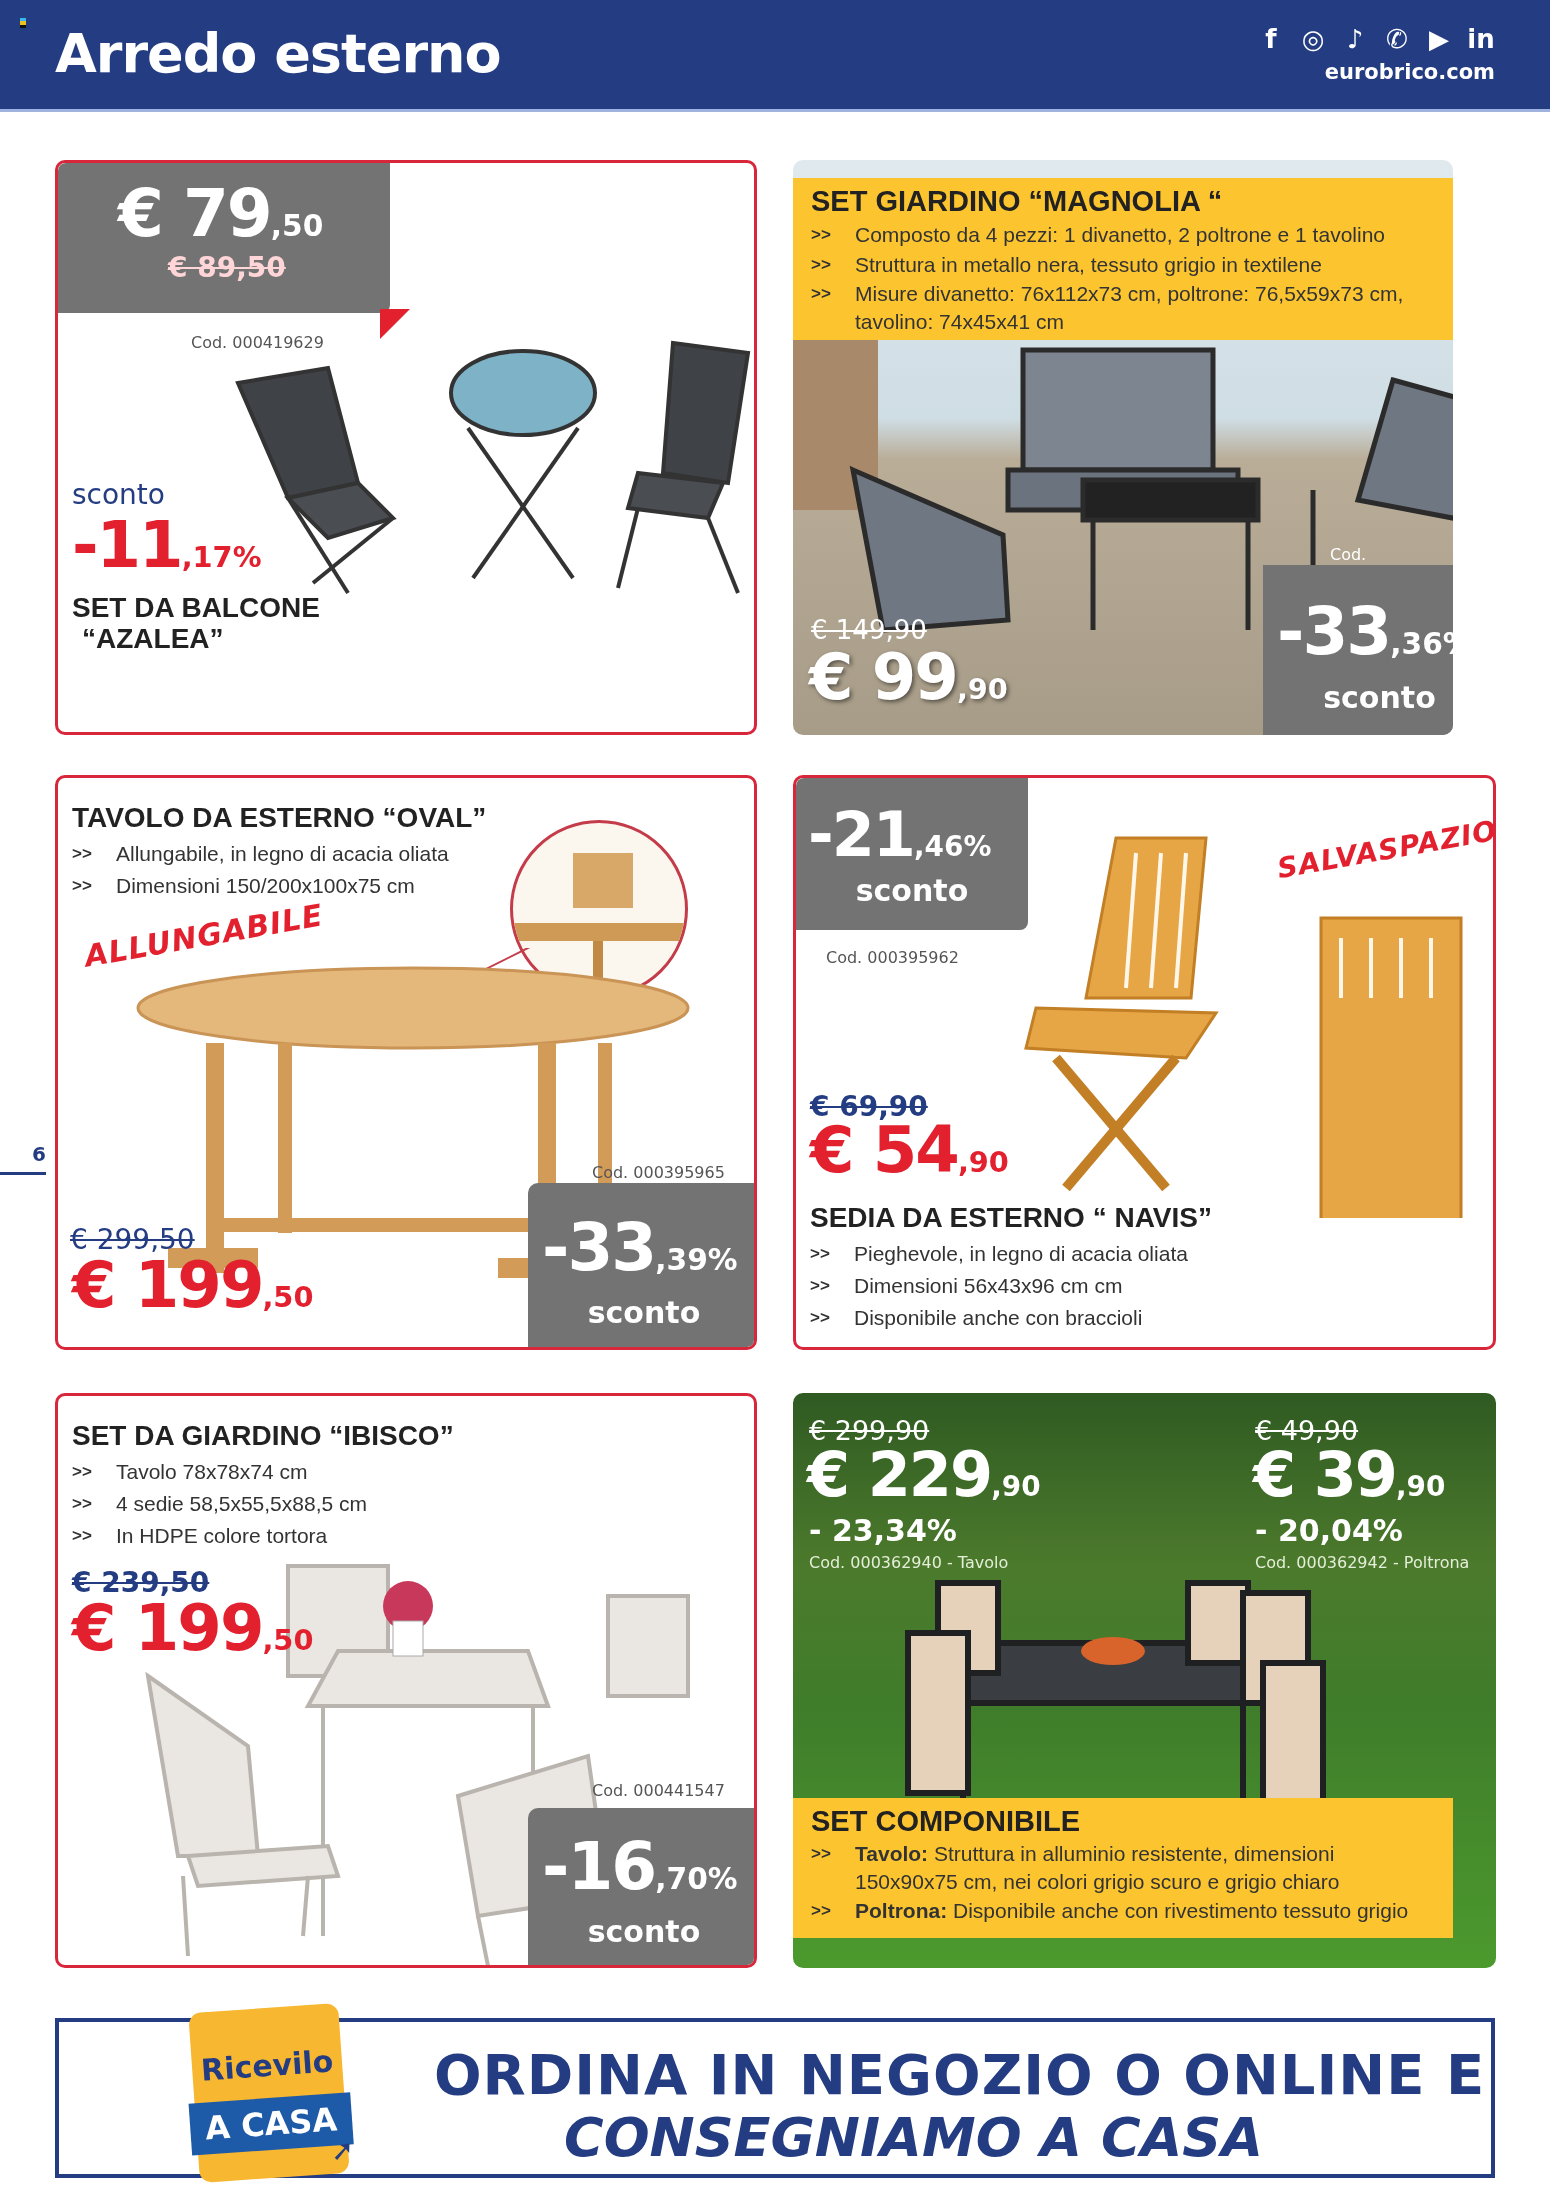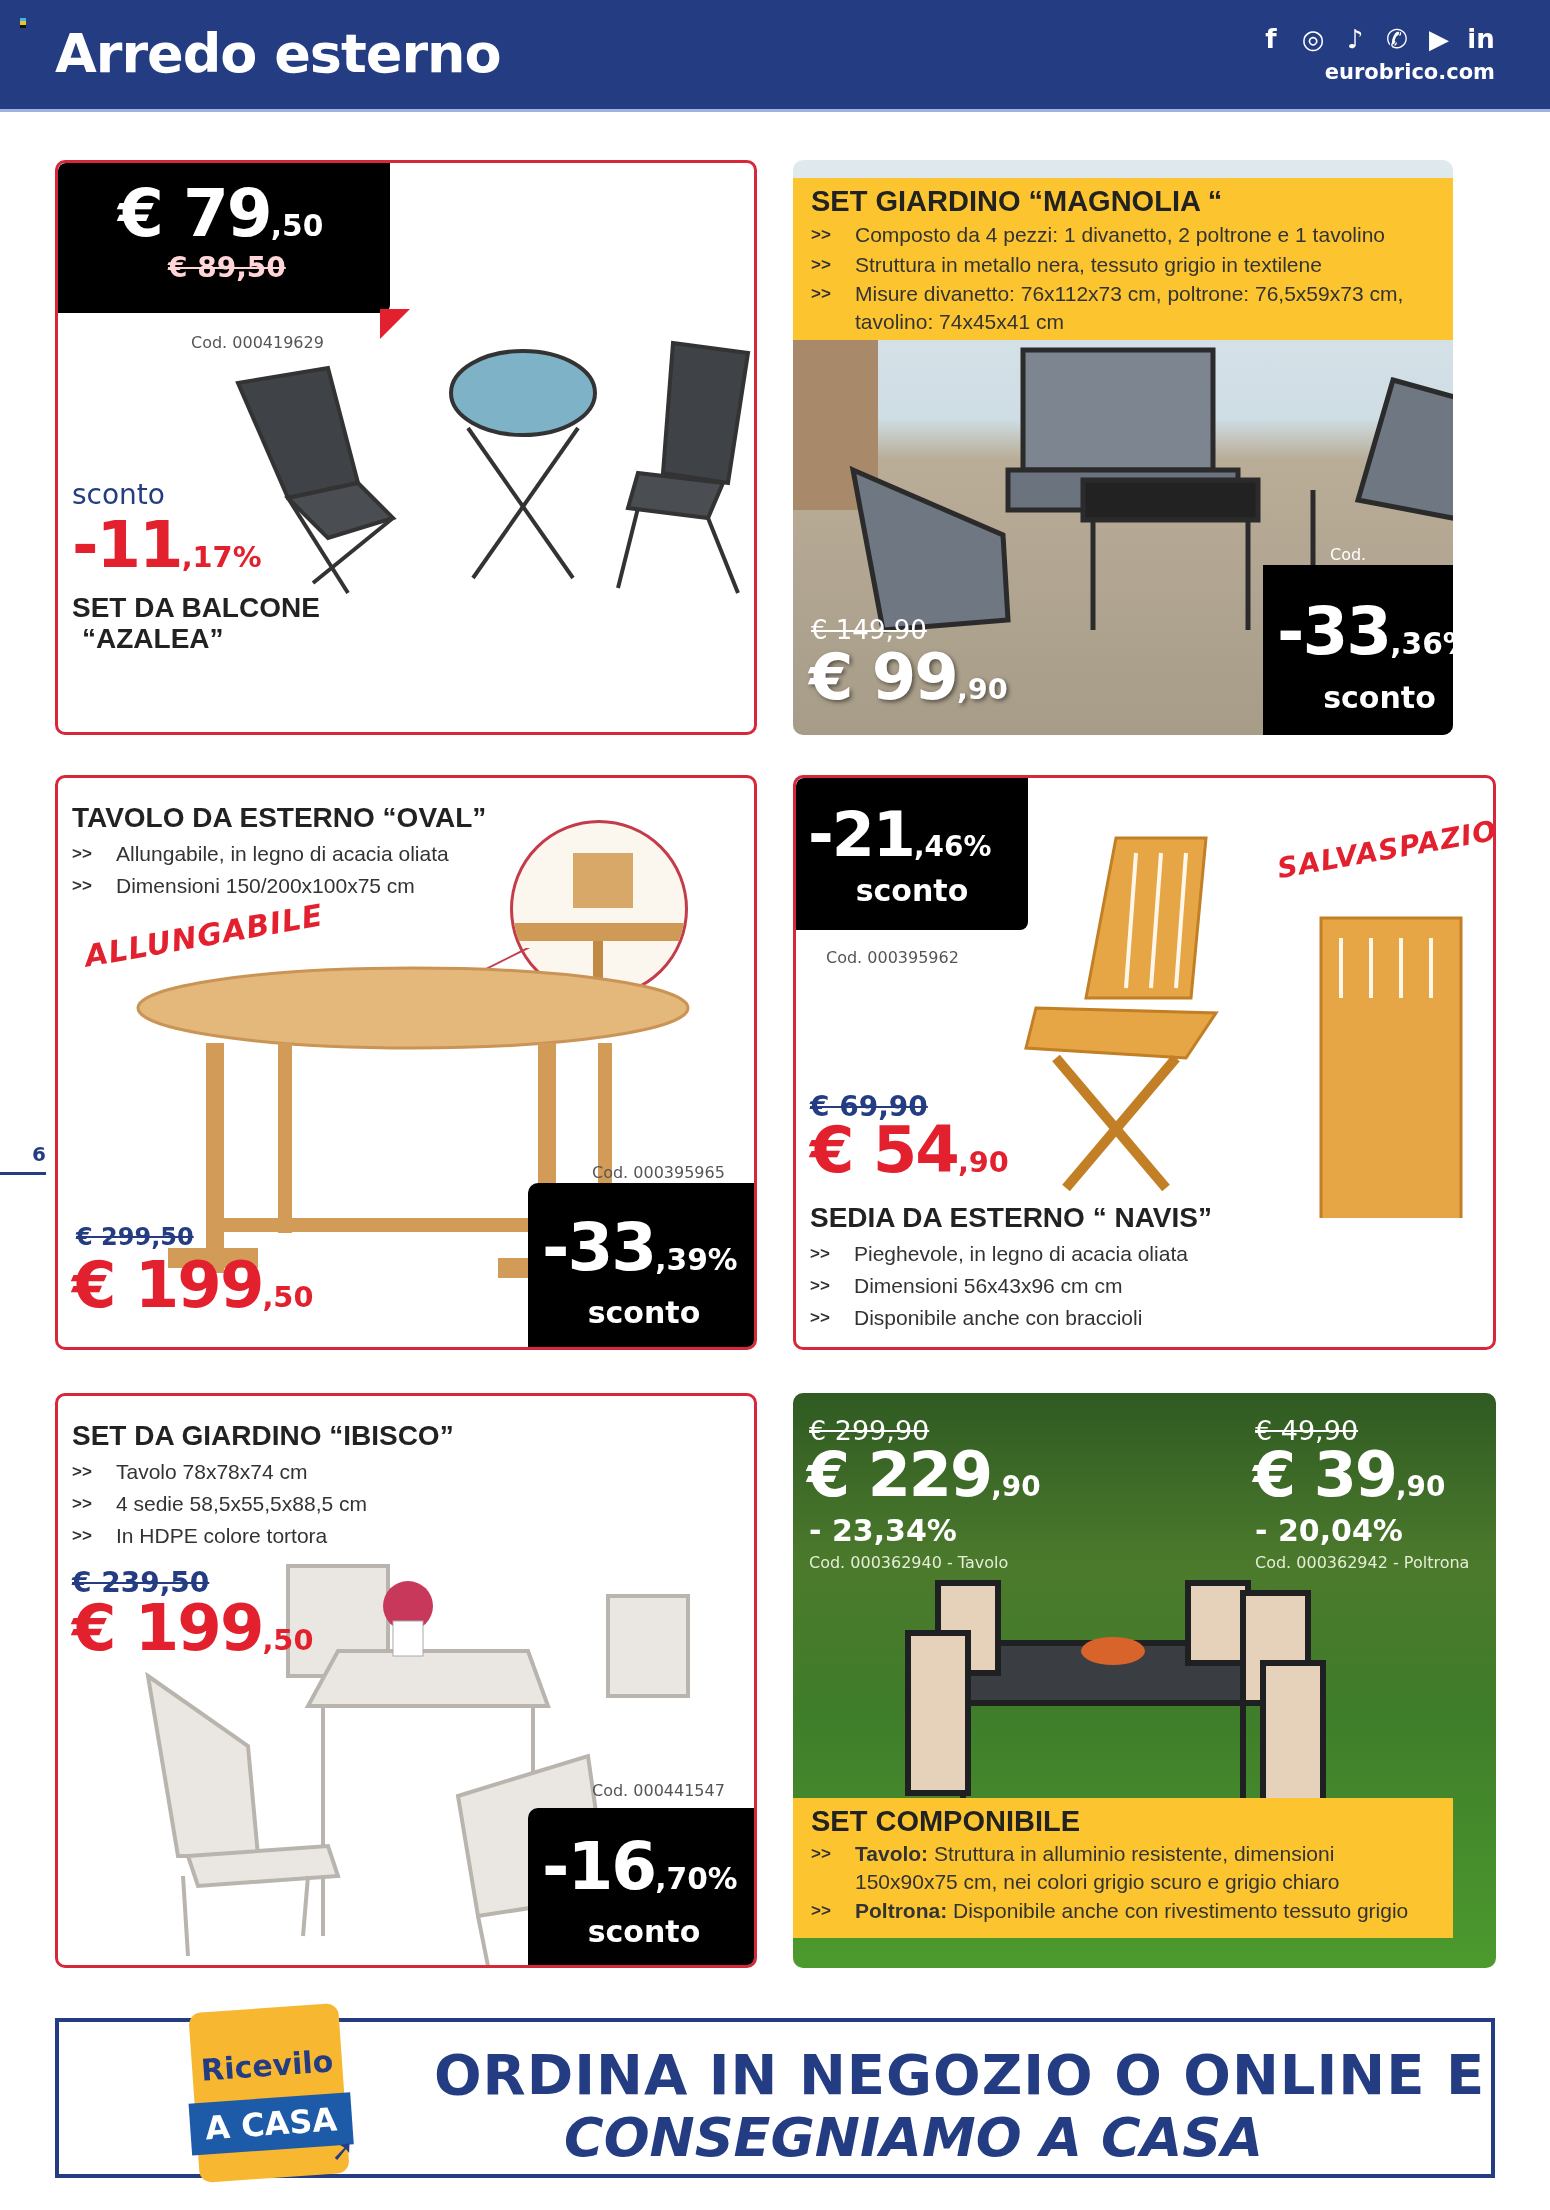--- a/index.html
+++ b/index.html
@@ -6,21 +6,21 @@
   body { width: 1550px; height: 2210px; background: #ffffff; font-family: "DejaVu Sans", "Liberation Sans", sans-serif; position: relative; overflow: hidden; color: #2a2a2a; }
   .header { position: absolute; left: 0; top: 0; width: 1550px; height: 112px; background: #233c82; border-bottom: 3px solid #9fb3de; }
   .header .title { position: absolute; left: 55px; top: 22px; color: #fff; font-size: 54px; font-weight: bold; letter-spacing: -1px; font-family: "DejaVu Sans", sans-serif; }
   .header .cmyk { position: absolute; left: 20px; top: 18px; width: 6px; height: 10px; background: linear-gradient(#38b6f0 33%, #f0c020 33%, #f0c020 66%, #111 66%); }
   .social { position: absolute; right: 55px; top: 24px; display: flex; gap: 14px; align-items: center; }
   .social span { color: #fff; font-size: 26px; font-weight: bold; width: 28px; text-align: center; line-height: 30px; }
   .site { position: absolute; right: 55px; top: 60px; color: #fff; font-size: 21px; font-weight: bold; }
 
   .card { position: absolute; border: 3px solid #d8263b; border-radius: 10px; background: #fff; overflow: hidden; }
   .photo-card { position: absolute; border-radius: 10px; overflow: hidden; }
-  .red { background: #000000; color: #fff; position: absolute; }
+  .red { background: #737373; color: #fff; position: absolute; }
   .price-big { font-family: "DejaVu Sans", sans-serif; font-weight: bold; letter-spacing: -2px; }
   .cents { font-size: 0.45em; letter-spacing: 0; }
   .old { text-decoration: line-through; }
   .code { position: absolute; font-size: 16px; color: #555; }
   .name { font-weight: bold; font-size: 28px; color: #222; line-height: 1.1; font-family: "Liberation Sans", sans-serif; }
   ul.feat { list-style: none; }
   ul.feat li { font-size: 21px; color: #333; line-height: 32px; padding-left: 44px; position: relative; font-family: "Liberation Sans", sans-serif; }
   ul.feat li::before { content: ">>"; position: absolute; left: 0; font-weight: bold; font-size: 17px; }
   .yellow { position: absolute; background: #fcc52f; padding: 14px 18px; }
   .stamp { font-weight: 900; font-style: italic; color: #e2202e; transform: rotate(-10deg); position: absolute; font-size: 30px; letter-spacing: 1px; }
@@ -142,21 +142,21 @@
       <rect x="108" y="95" width="18" height="230"></rect>
         <rect x="180" y="95" width="14" height="190"></rect>
       <rect x="440" y="95" width="18" height="240"></rect>
         <rect x="500" y="95" width="14" height="170"></rect>
       <rect x="110" y="270" width="360" height="14"></rect>
       <rect x="70" y="300" width="90" height="20"></rect>
         <rect x="400" y="310" width="90" height="20"></rect>
     </g>
   </svg>
   <div class="code" style="left:534px;top:385px;">Cod. 000395965</div>
-  <div class="old" style="position:absolute;left:18px;top:445px;font-size:24px;font-weight:bold;color:#233c82;">€ 299,50</div>
+  <div class="old" style="position:absolute;left:12px;top:445px;font-size:28px;font-weight:normal;color:#233c82;">€ 299,50</div>
   <div class="price-big" style="position:absolute;left:14px;top:470px;font-size:64px;color:#e2202e;">
     <span>€ 199</span><span class="cents">,50</span>
   </div>
   <div class="red" style="left:470px;top:405px;width:232px;height:170px;border-radius:10px 0 0 0;">
     <div class="price-big" style="position:absolute;left:14px;top:26px;font-size:66px;">
       <span>-33</span><span class="cents">,39%</span>
     </div>
     <div style="position:absolute;left:0;width:100%;top:112px;text-align:center;font-size:30px;font-weight:bold;">sconto</div>
   </div>
 </div>

